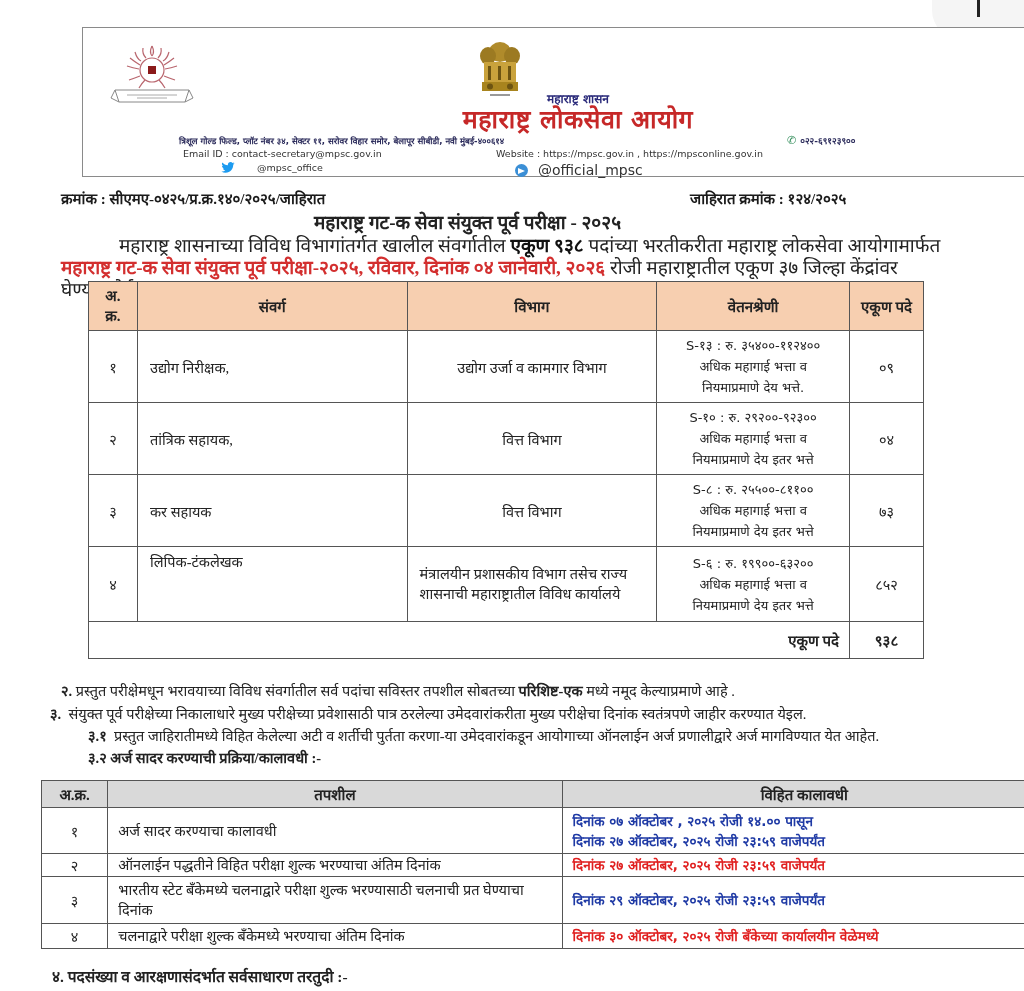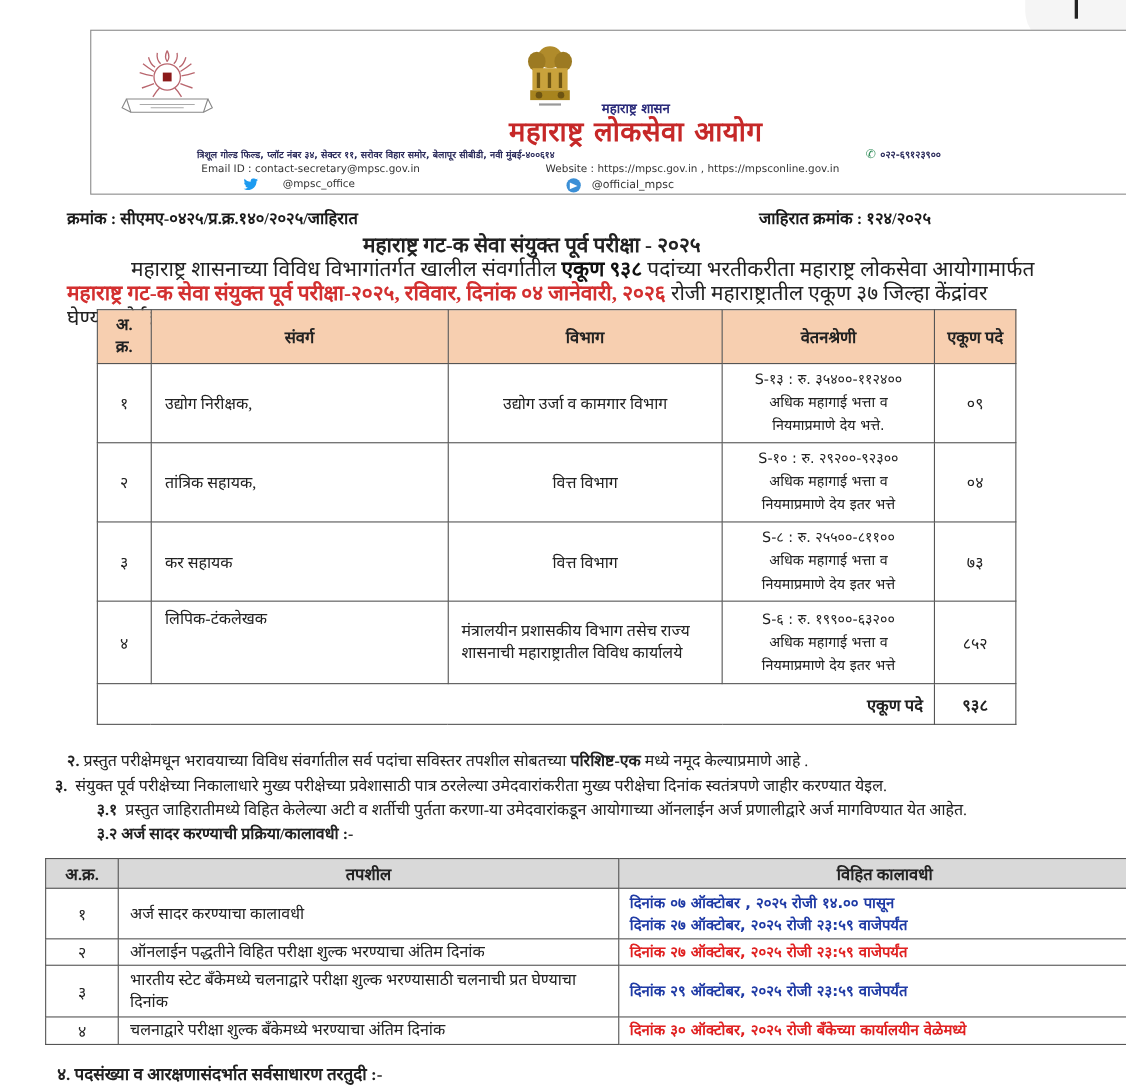--- a/index.html
+++ b/index.html
@@ -51,37 +51,37 @@
   .lh-web {
     position:absolute; left:413px; top:120px; font-family:"DejaVu Sans",sans-serif;
     font-size:9.5px; color:#333;
   }
   .lh-twitter {
     position:absolute; left:138px; top:134px; font-family:"DejaVu Sans",sans-serif;
     font-size:9.5px; color:#333; display:flex; align-items:center; gap:22px;
   }
   .lh-telegram {
     position:absolute; left:432px; top:134px; font-family:"DejaVu Sans",sans-serif;
-    font-size:10px; color:#333; display:flex; align-items:center; gap:10px;
+    font-size:14px; color:#333; display:flex; align-items:center; gap:10px;
   }
   .tw-icon { width:14px; height:11px; }
   .tg-icon { width:13px; height:13px; border-radius:50%; background:#3b8fd6; position:relative; }
   .tg-icon::after {
     content:""; position:absolute; left:3px; top:4px; width:0; height:0;
     border-left:7px solid #fff; border-top:3px solid transparent; border-bottom:3px solid transparent;
   }
   
   .ref-left {
     position:absolute; left:61px; top:188px; font-weight:bold; font-size:15px; color:#1a1a1a;
   }
   .ref-right {
     position:absolute; left:690px; top:188px; font-weight:bold; font-size:15px; color:#1a1a1a;
   }
   .exam-title {
-    position:absolute; left:16px; width:895px; top:209px; text-align:center;
+    position:absolute; left:0; width:895px; top:209px; text-align:center;
     font-weight:bold; font-size:19px; color:#222;padding-left:20px;
   }
   .intro {
     position:absolute; left:61px; top:235px; width:880px;
     font-size:19px; line-height:22px; color:#222; text-indent:58px;
   }
   .intro b { color:#111; }
   .intro .red { color:#d32f2f; font-weight:bold; }
   
   table { border-collapse:collapse; }

